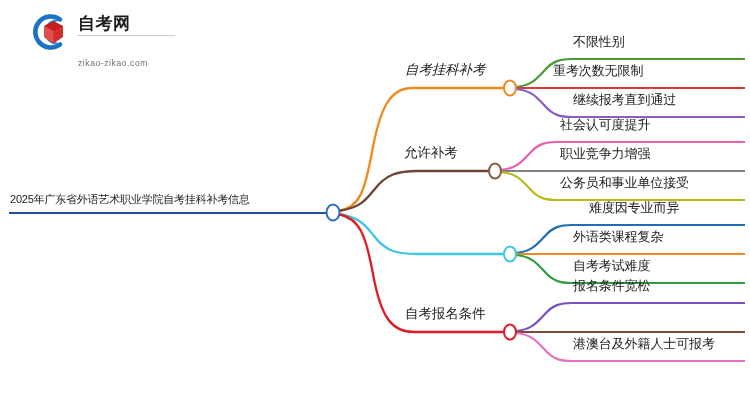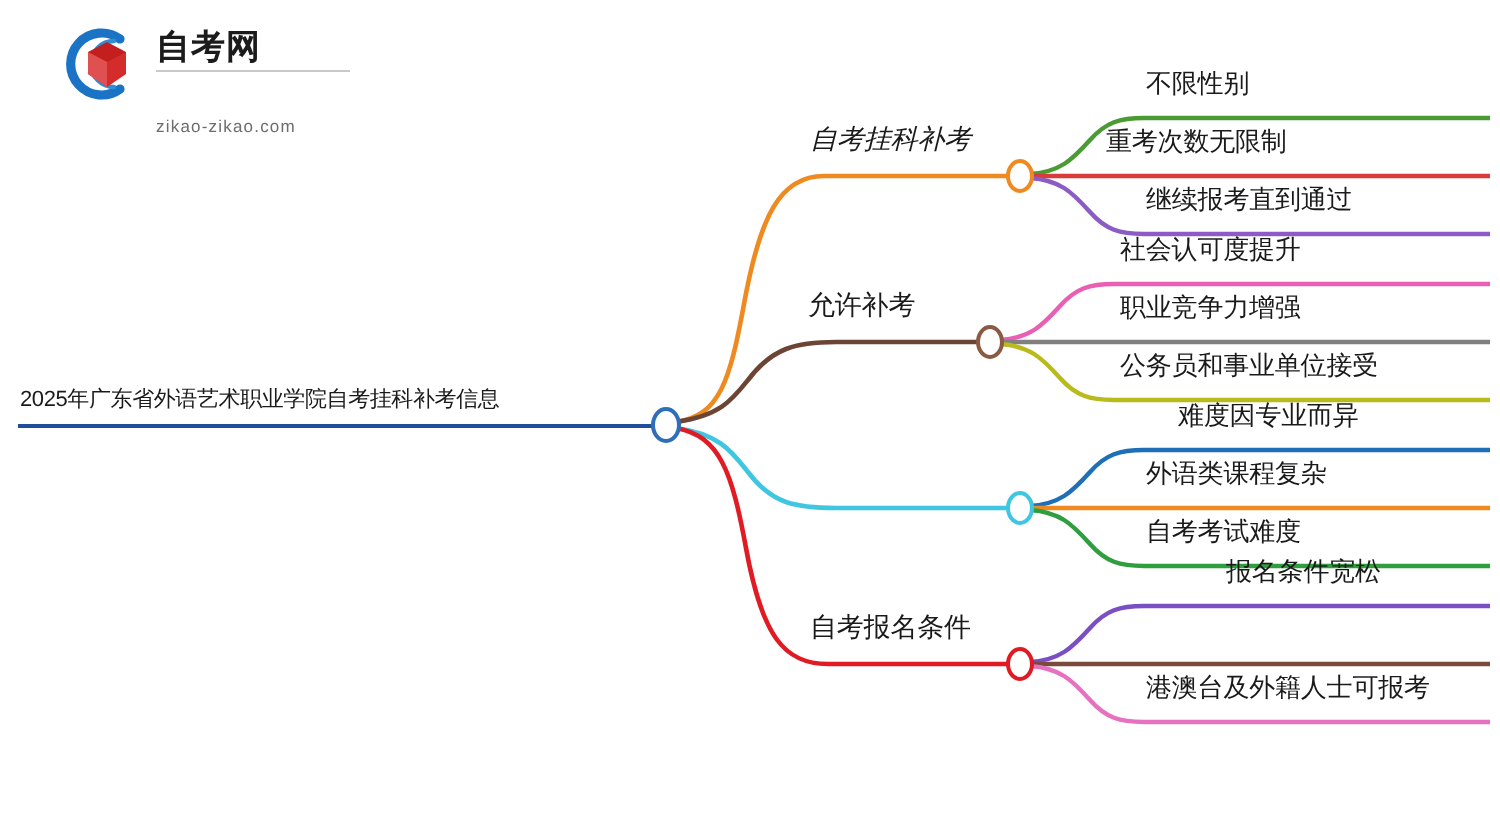--- a/index.html
+++ b/index.html
@@ -156,16 +156,16 @@
   <div class="node-label leaf-label" style="left:573px; top:91px;">继续报考直到通过</div>
 
   <div class="node-label leaf-label" style="left:560px; top:116px;">社会认可度提升</div>
   <div class="node-label leaf-label" style="left:560px; top:145px;">职业竞争力增强</div>
   <div class="node-label leaf-label" style="left:560px; top:174px;">公务员和事业单位接受</div>
 
   <div class="node-label leaf-label" style="left:573px; top:199px;margin-left:16px;">难度因专业而异</div>
   <div class="node-label leaf-label" style="left:573px; top:228px;">外语类课程复杂</div>
   <div class="node-label leaf-label" style="left:573px; top:257px;">自考考试难度</div>
 
-  <div class="node-label leaf-label" style="left:573px; top:277px;margin-left:40px;">报名条件宽松</div>
+  <div class="node-label leaf-label" style="left:573px; top:277px;">报名条件宽松</div>
   <div class="node-label leaf-label" style="left:573px; top:335px;">港澳台及外籍人士可报考</div>
 
 </div>
 
 </body></html>

